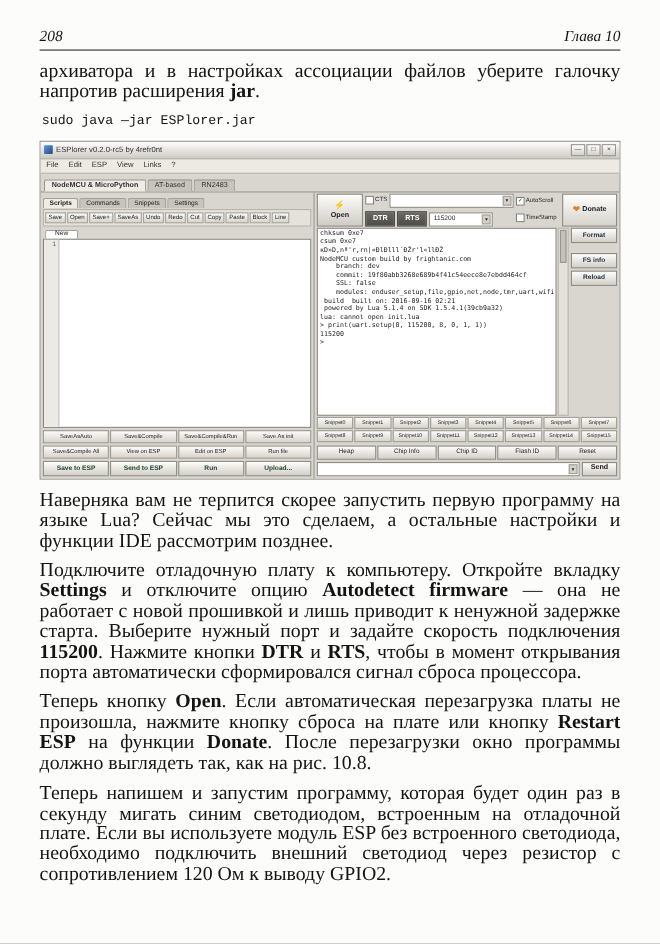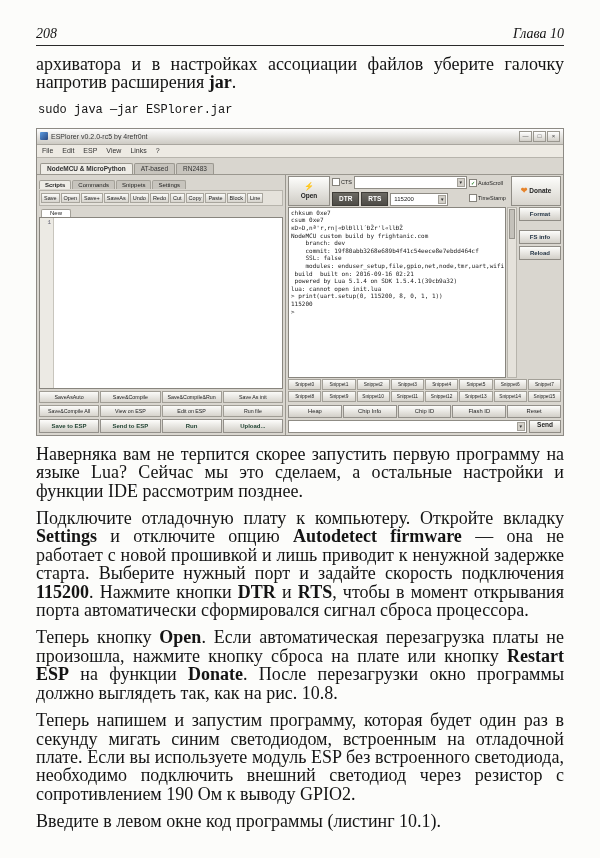--- a/index.html
+++ b/index.html
@@ -291,16 +291,15 @@
 
         </div>
       </div>
     </div>
   </div>
 
 
   <p class="body"><span>Наверняка вам не терпится скорее запустить первую программу на языке Lua? Сейчас мы это сделаем, а остальные настройки и функции IDE рассмотрим позднее.</span></p>
   <p class="body"><span>Подключите отладочную плату к компьютеру. Откройте вкладку </span><span class="b">Settings</span><span> и отключите опцию </span><span class="b">Autodetect firmware</span><span> — она не работает с новой прошивкой и лишь приводит к ненужной задержке старта. Выберите нужный порт и задайте скорость подключения </span><span class="b">115200</span><span>. Нажмите кнопки </span><span class="b">DTR</span><span> и </span><span class="b">RTS</span><span>, чтобы в момент открывания порта автоматически сформировался сигнал сброса процессора.</span></p>
   <p class="body"><span>Теперь кнопку </span><span class="b">Open</span><span>. Если автоматическая перезагрузка платы не произошла, нажмите кнопку сброса на плате или кнопку </span><span class="b">Restart ESP</span><span> на функции </span><span class="b">Donate</span><span>. После перезагрузки окно программы должно выглядеть так, как на рис. 10.8.</span></p>
-  <p class="body"><span>Теперь напишем и запустим программу, которая будет один раз в секунду мигать синим светодиодом, встроенным на отладочной плате. Если вы используете модуль ESP без встроенного светодиода, необходимо подключить внешний светодиод через резистор с сопротивлением 190 Ом к выводу GPIO2.</span></p>
-  <p class="body"><span>Введите в левом окне код программы (листинг 10.1).</span></p>
+  <p class="body"><span>Теперь напишем и запустим программу, которая будет один раз в секунду мигать синим светодиодом, встроенным на отладочной плате. Если вы используете модуль ESP без встроенного светодиода, необходимо подключить внешний светодиод через резистор с сопротивлением 120 Ом к выводу GPIO2.</span></p>
 
 </div>
 
 </body></html>

